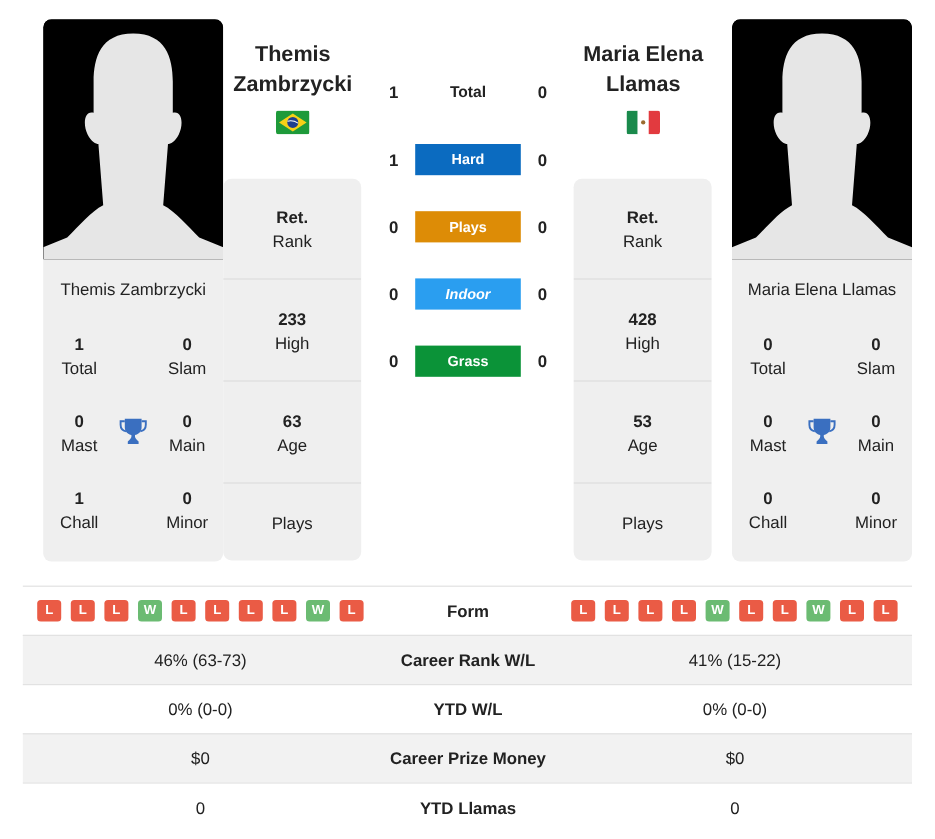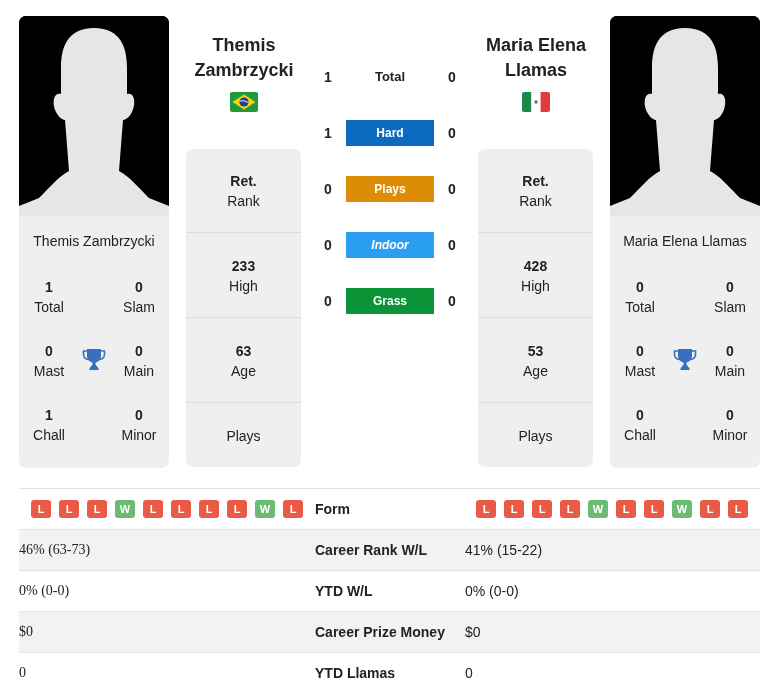--- a/index.html
+++ b/index.html
@@ -28,31 +28,31 @@
 
   
   .surf-row { position: absolute; left: 316px; width: 148px; height: 26px; }
   .surf-num { position: absolute; top: 0; width: 24px; text-align: center; font-weight: bold; font-size: 14px; line-height: 26px; }
   .surf-badge { position: absolute; left: 30px; width: 88px; height: 26px; line-height: 26px; text-align: center; color: #fff; font-weight: bold; font-size: 12px; }
   .surf-label { position: absolute; left: 30px; width: 88px; text-align: center; font-weight: bold; font-size: 13px; line-height: 26px; color: #222; }
 
   
   .tbl-row { position: absolute; left: 19px; width: 741px; height: 41px; border-top: 1px solid #e2e2e2; box-sizing: border-box; font-size: 14px; }
   .tbl-row.shade { background: #f2f2f2; }
-  .tbl-left, .tbl-right, .tbl-mid { position: absolute; top: 0; height: 40px; line-height: 40px; }
-  .tbl-left { left: 0; width: 296px; font-family: Liberation Serif, serif; }
+  .tbl-left, .tbl-right, .tbl-mid { position: absolute; top: 0; height: 40px; line-height: 40px; text-align: center; }
+  .tbl-left { left: 0; width: 296px; }
   .tbl-mid { left: 296px; width: 150px; font-weight: bold; }
   .tbl-right { left: 446px; width: 295px; }
   .form-wrap { position: absolute; top: 11px; display: flex; gap: 8px; }
   .fb { width: 20px; height: 18px; border-radius: 3px; color: #fff; font-size: 11px; font-weight: bold; line-height: 18px; text-align: center; }
 </style>
 </head>
 <body>
 
-<div class="photo-card" style="left:19px; top:16px;text-decoration:underline;">
+<div class="photo-card" style="left:36px; top:16px;text-decoration:underline;">
   <div class="photo">
     <svg width="150" height="200" viewBox="0 0 150 200">
       <rect width="150" height="200" fill="#000"></rect>
       <path d="M75 12 C48 12 42 32 42 52 L42 78 C34 76 33 88 37 96 C40 102 44 104 46 104 L50 155 C40 160 30 172 20 182 L0 190 L0 200 L150 200 L150 190 L130 182 C120 172 110 160 100 155 L104 104 C106 104 110 102 113 96 C117 88 116 76 108 78 L108 52 C108 32 102 12 75 12 Z" fill="#e6e6e6"></path>
     </svg>
   </div>
   <div class="card-name">Themis Zambrzycki</div>
 
   <div class="stat" style="left:0; top:261px;">
     <div class="v">1</div>

